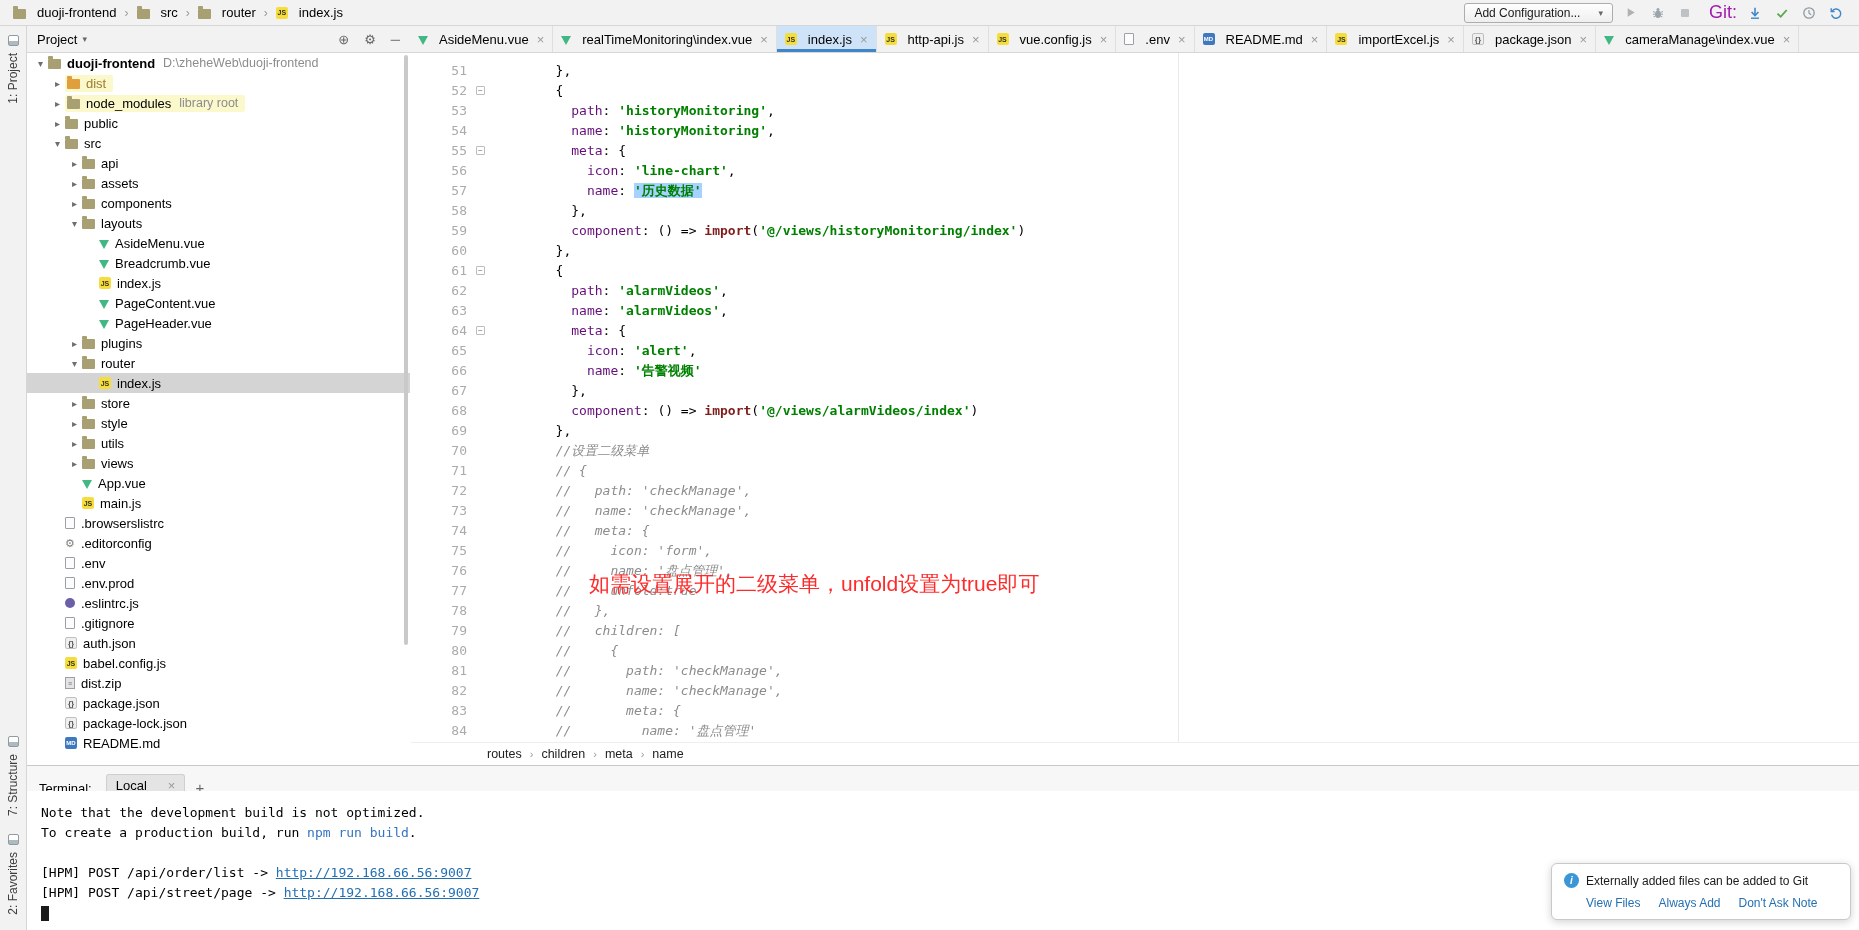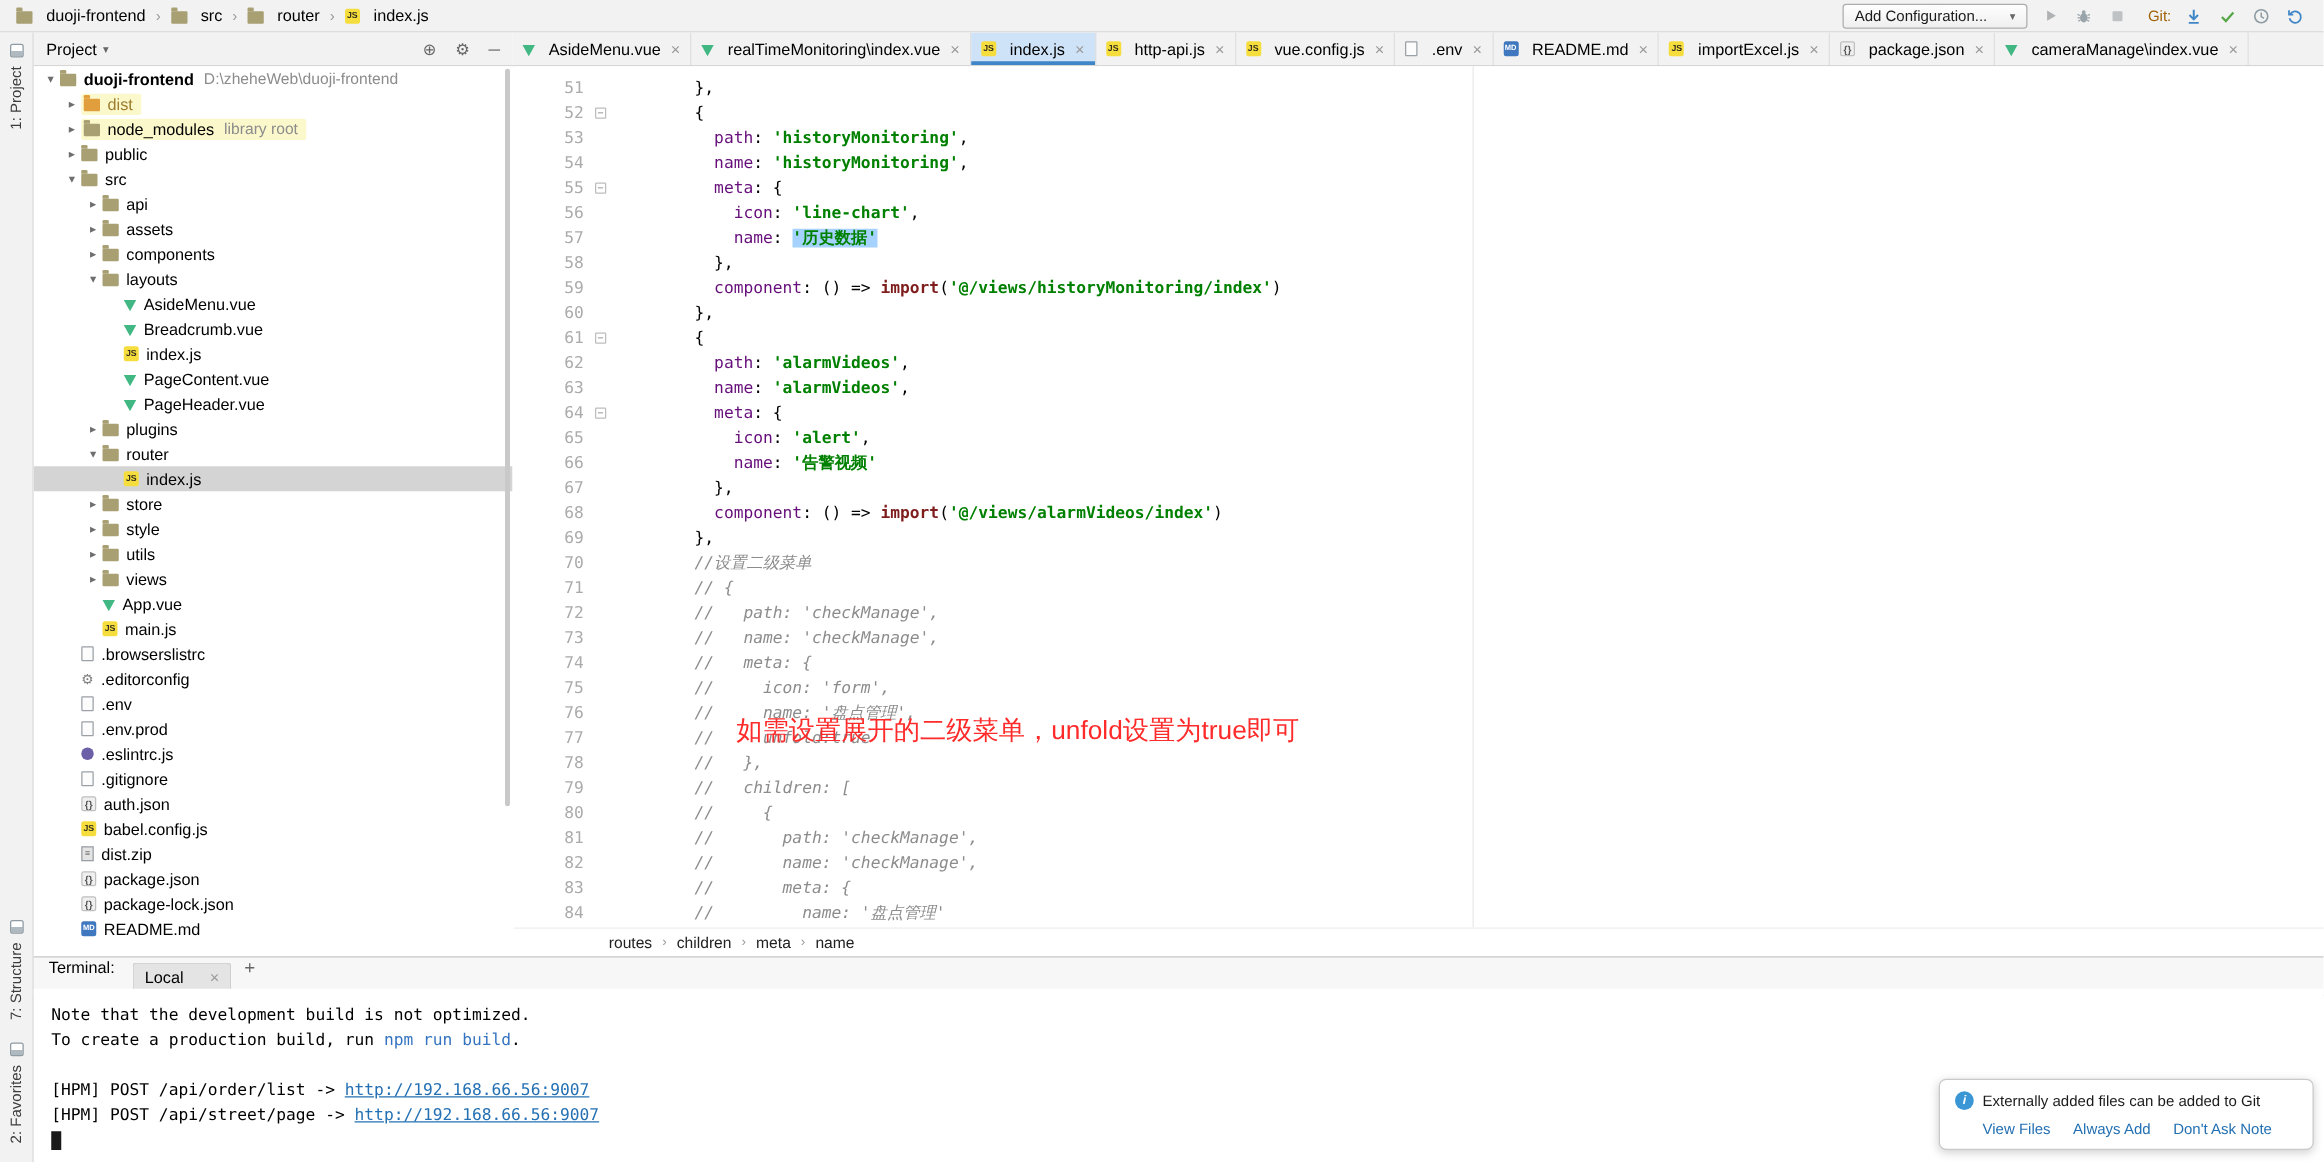--- a/index.html
+++ b/index.html
@@ -10,21 +10,21 @@
   
   .topbar{position:absolute;left:0;top:0;right:0;height:26px;background:#F2F2F2;border-bottom:1px solid #D6D6D6;display:flex;align-items:center;padding:0 10px}
   .nav-bc{display:flex;align-items:center;gap:4px}
   .nav-item{display:inline-flex;align-items:center;gap:5px;padding:1px 3px;border-radius:2px;cursor:default}
   .nav-sep{color:#9B9B9B;font-size:12px;padding:0 1px}
   .topbar-right{margin-left:auto;display:flex;align-items:center;gap:9px;padding-right:4px}
   .add-config{display:inline-flex;align-items:center;gap:18px;height:20px;padding:0 9px;font-size:12px;color:#1a1a1a;
     background:linear-gradient(#FEFEFE,#EFEFEF);border:1px solid #ADADAD;border-radius:3px;cursor:pointer;font-family:inherit}
   .caret{font-size:9px;color:#666}
   .tb-icon{display:inline-flex;align-items:center;justify-content:center;width:18px;height:18px;cursor:pointer}
-  .git-label{font-size:12px;color:#a16207;margin-left:6px}
+  .git-label{font-size:18px;color:#a21caf;margin-left:6px}
 
   
   .stripe{position:absolute;left:0;top:26px;bottom:0;width:27px;background:#F2F2F2;border-right:1px solid #D6D6D6;display:flex;flex-direction:column;align-items:center}
   .stripe-btn{display:flex;flex-direction:column;align-items:center;gap:7px;padding:9px 0;cursor:pointer}
   .stripe-ic{width:11px;height:11px;border:1.5px solid #8E9BA3;border-radius:2px;background:linear-gradient(#fff 55%,#AEB9C0 55%)}
   .stripe-label{writing-mode:vertical-rl;transform:rotate(180deg);font-size:12px;color:#3C3C3C;white-space:nowrap}
   .stripe-bottom{margin-top:auto;margin-bottom:6px;display:flex;flex-direction:column;align-items:center}
 
   
   .panel-header{position:absolute;left:27px;top:26px;width:383px;height:27px;background:#F2F2F2;border-bottom:1px solid #D6D6D6;display:flex;align-items:center;padding:0 10px;font-size:13px}
@@ -80,21 +80,21 @@
   .tk-kw{color:#7f1d1d;font-weight:bold}
   .tk-c{color:#8C8C8C;font-style:italic}
   .annotation{position:absolute;left:178px;top:517px;font-size:21px;color:#FF2A2A;white-space:nowrap;font-family:"Liberation Sans",sans-serif}
 
   
   .ebreadcrumbs{position:absolute;left:411px;top:742px;right:0;height:23px;background:#fff;border-top:1px solid #EEE;display:flex;align-items:center;padding-left:76px;font-size:12.5px;gap:8px;color:#222}
   .bc-sep{color:#9B9B9B;font-size:11px}
   .bc-item{cursor:pointer}
 
   
-  .term-header{position:absolute;left:27px;top:765px;right:0;height:32px;background:#F7F7F7;border-top:1px solid #C8C8C8;border-bottom:1px solid #DDD;display:flex;align-items:flex-start;padding:0 12px;font-size:13px}
+  .term-header{position:absolute;left:27px;top:765px;right:0;height:32px;background:#F7F7F7;border-top:1px solid #C8C8C8;border-bottom:1px solid #DDD;display:flex;align-items:flex-end;padding:0 12px;font-size:13px}
   .term-tab{display:inline-flex;align-items:center;gap:19px;background:#E4E4E4;border:1px solid #CFCFCF;border-bottom:none;border-radius:3px 3px 0 0;padding:2px 9px;margin-left:14px;height:22px;margin-top:4px;cursor:pointer}
   .term-tab .tab-close{margin-left:2px}
   .term-plus{margin-left:10px;color:#666;font-size:15px;cursor:pointer}
   .term-body{position:absolute;left:27px;top:791px;right:0;bottom:0;background:#fff;padding:12px 0 0 14px;font-family:"DejaVu Sans Mono","Liberation Mono",monospace;font-size:13px}
   .tline{height:20px;line-height:20px;white-space:pre}
   .tt-cmd{color:#3574C0}
   .tt-link{color:#2470B3;text-decoration:underline;cursor:pointer}
   .tcursor{display:inline-block;width:8px;height:15px;background:#1a1a1a;vertical-align:middle}
 
   

